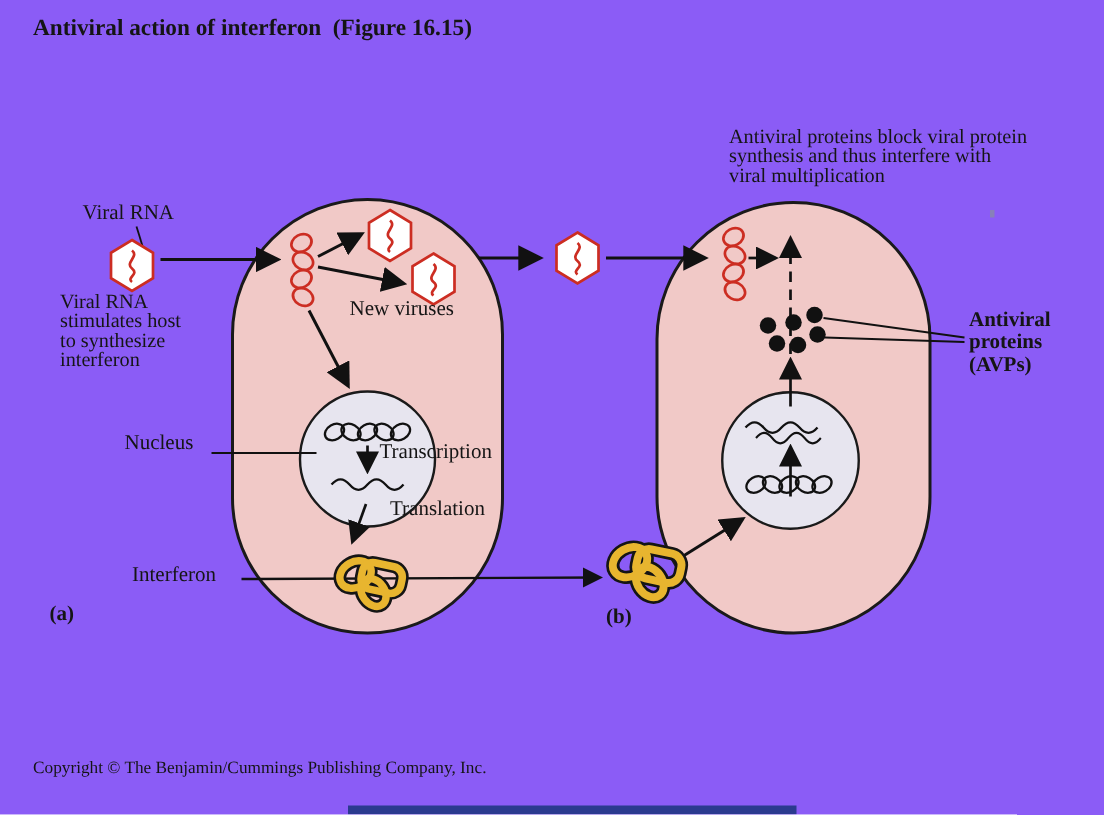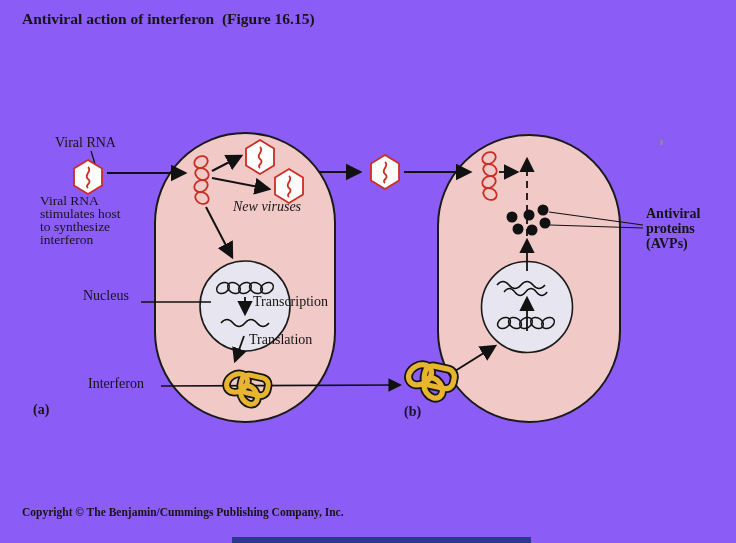--- a/index.html
+++ b/index.html
@@ -2,32 +2,32 @@
 <html style="--cell_fill: #f1c9c7; --cell_border: #1a1a1a; --nucleus_fill: #e7e5ef; --virus_red: #cc2d22; --interferon_gold: #e8b52f; --avp_dot: #111111; --bottom_bar: #2b3a8f;"><head>
 <meta charset="utf-8">
 <style>
   html,body{margin:0;padding:0;background:#ffffff;}
   #page{position:relative;width:736px;height:543px;background:#8b5cf6;overflow:hidden;
         font-family:"Liberation Serif","DejaVu Serif",serif;color:#151515;}
   .lbl{position:absolute;white-space:pre-line;font-size:14px;line-height:14px;letter-spacing:0;}
   .title{left:22px;top:12px;font-weight:bold;font-size:15.5px;white-space:pre-wrap;}
   .viral-rna{left:55px;top:136px;}
   .viral-rna-cap{left:40px;top:194px;font-size:13.5px;line-height:13px;}
-  .new-viruses{left:233px;top:200px;font-style:italic;}
+  .new-viruses{left:233px;top:200px;}
   .viruses-released{left:305px;top:119px;line-height:14px;}
   .avp-block{left:486px;top:84px;font-size:13.5px;line-height:13px;}
   .transcription{left:253px;top:295px;}
-  .translation{left:249px;top:333px;}
+  .translation{left:260px;top:333px;}
   .nucleus-lbl{left:83px;top:289px;}
   .interferon-lbl{left:88px;top:377px;}
   .avp-lbl{left:646px;top:206px;line-height:15px;font-weight:bold;}
   .panel{font-weight:bold;font-size:14px;}
   .panel-a{left:33px;top:403px;}
   .panel-b{left:404px;top:405px;}
-  .copyright{left:22px;top:505px;font-size:11.5px;font-weight:bold;}
+  .copyright{left:22px;top:505px;font-size:11.5px;}
   svg{position:absolute;left:0;top:0;}
   .speck{position:absolute;left:660px;top:140px;width:3px;height:5px;background:#8890a0;opacity:.7;}
   .bottom-bar{position:absolute;left:232px;top:537px;width:299px;height:6px;background:var(--bottom_bar,#2b3a8f);}
 </style>
 </head>
 <body>
 
 <div id="page">
 
   <svg width="736" height="543" viewBox="0 0 736 543">
@@ -120,20 +120,23 @@
     </g>
   </svg>
 
   <div class="lbl title">Antiviral action of interferon  (Figure 16.15)</div>
   <div class="lbl viral-rna">Viral RNA</div>
   <div class="lbl viral-rna-cap">Viral RNA
 stimulates host
 to synthesize
 interferon</div>
   <div class="lbl new-viruses">New viruses</div>
+  <div class="lbl avp-block">Antiviral proteins block viral protein
+synthesis and thus interfere with
+viral multiplication</div>
   <div class="lbl transcription">Transcription</div>
   <div class="lbl translation">Translation</div>
   <div class="lbl nucleus-lbl">Nucleus</div>
   <div class="lbl interferon-lbl">Interferon</div>
   <div class="lbl avp-lbl">Antiviral
 proteins
 (AVPs)</div>
   <div class="lbl panel panel-a">(a)</div>
   <div class="lbl panel panel-b">(b)</div>
   <div class="lbl copyright">Copyright © The Benjamin/Cummings Publishing Company, Inc.</div>

